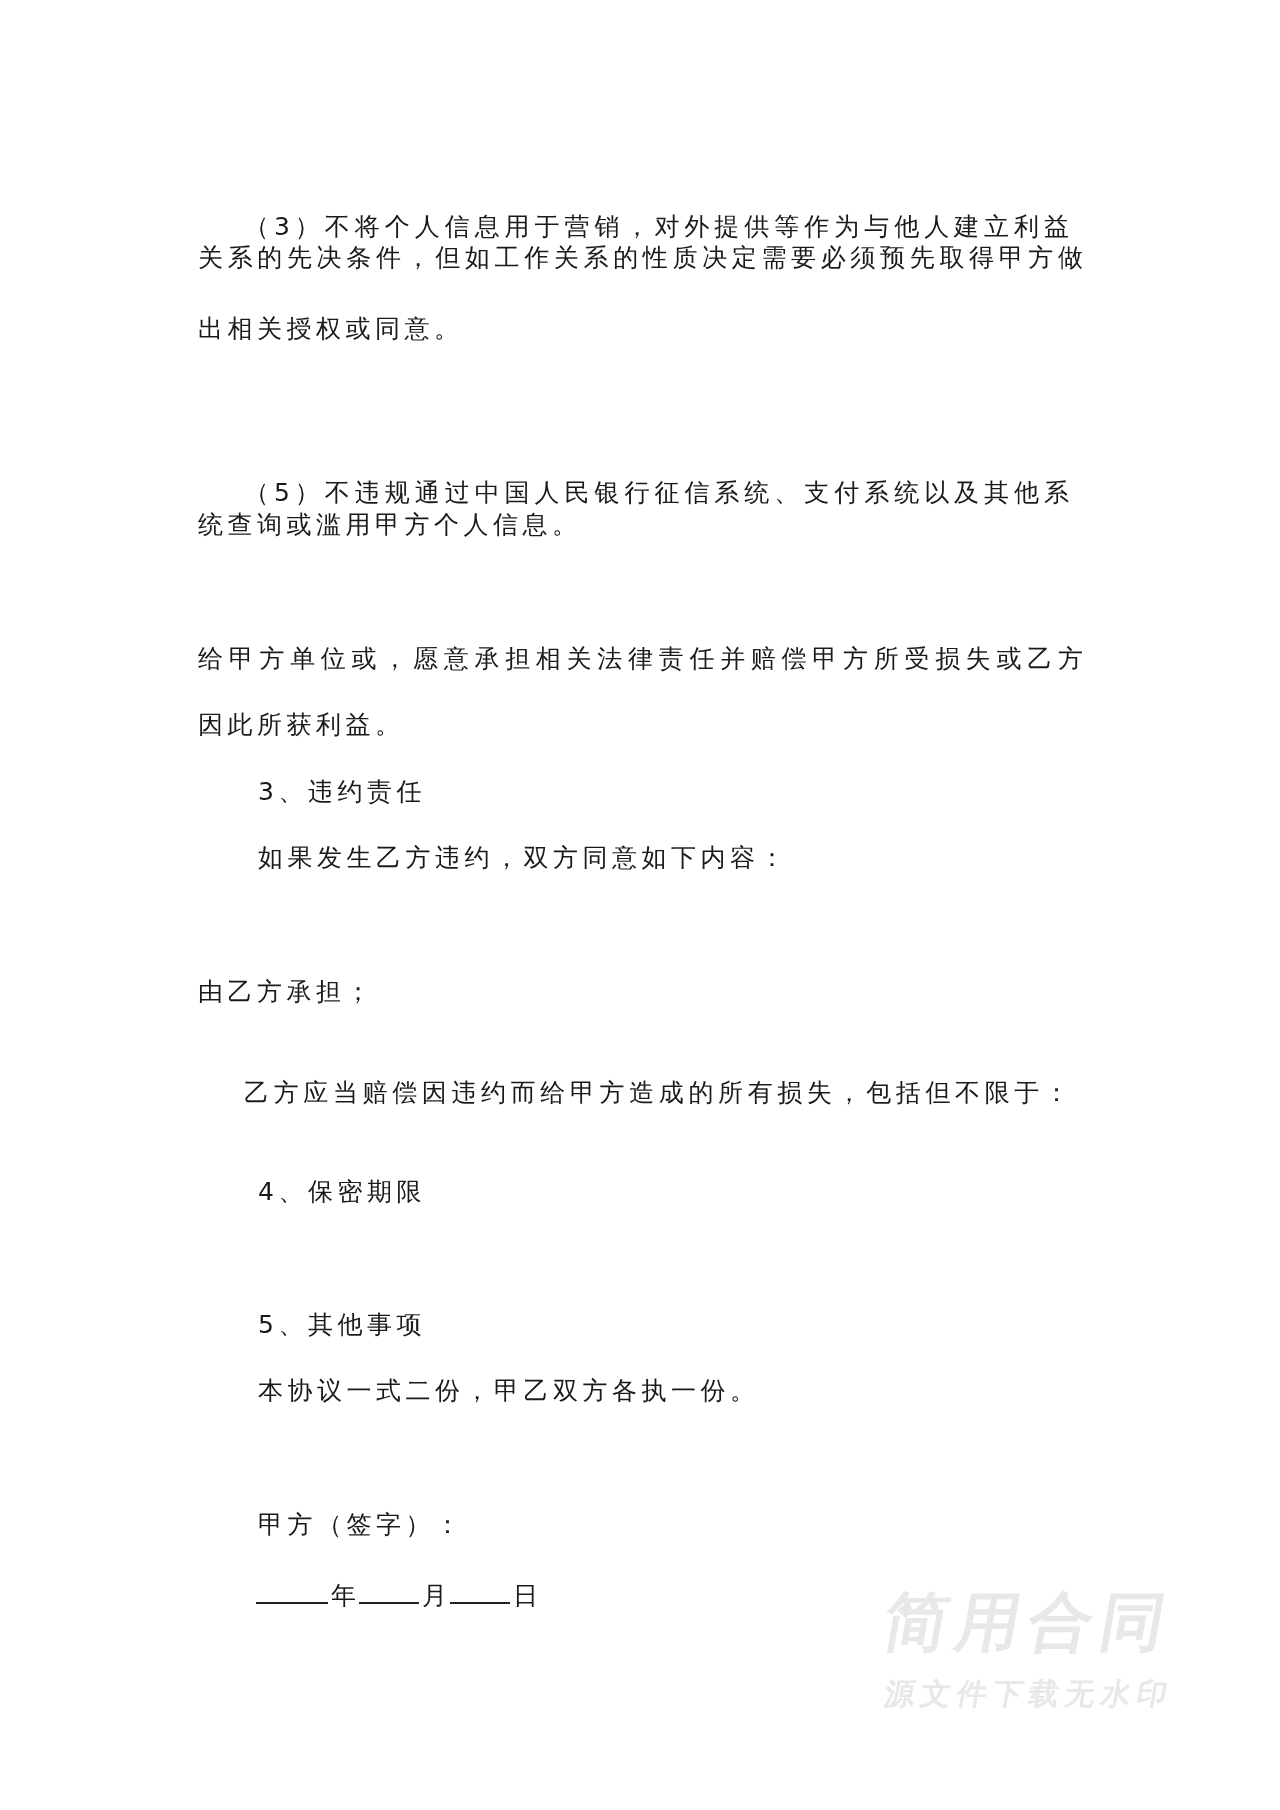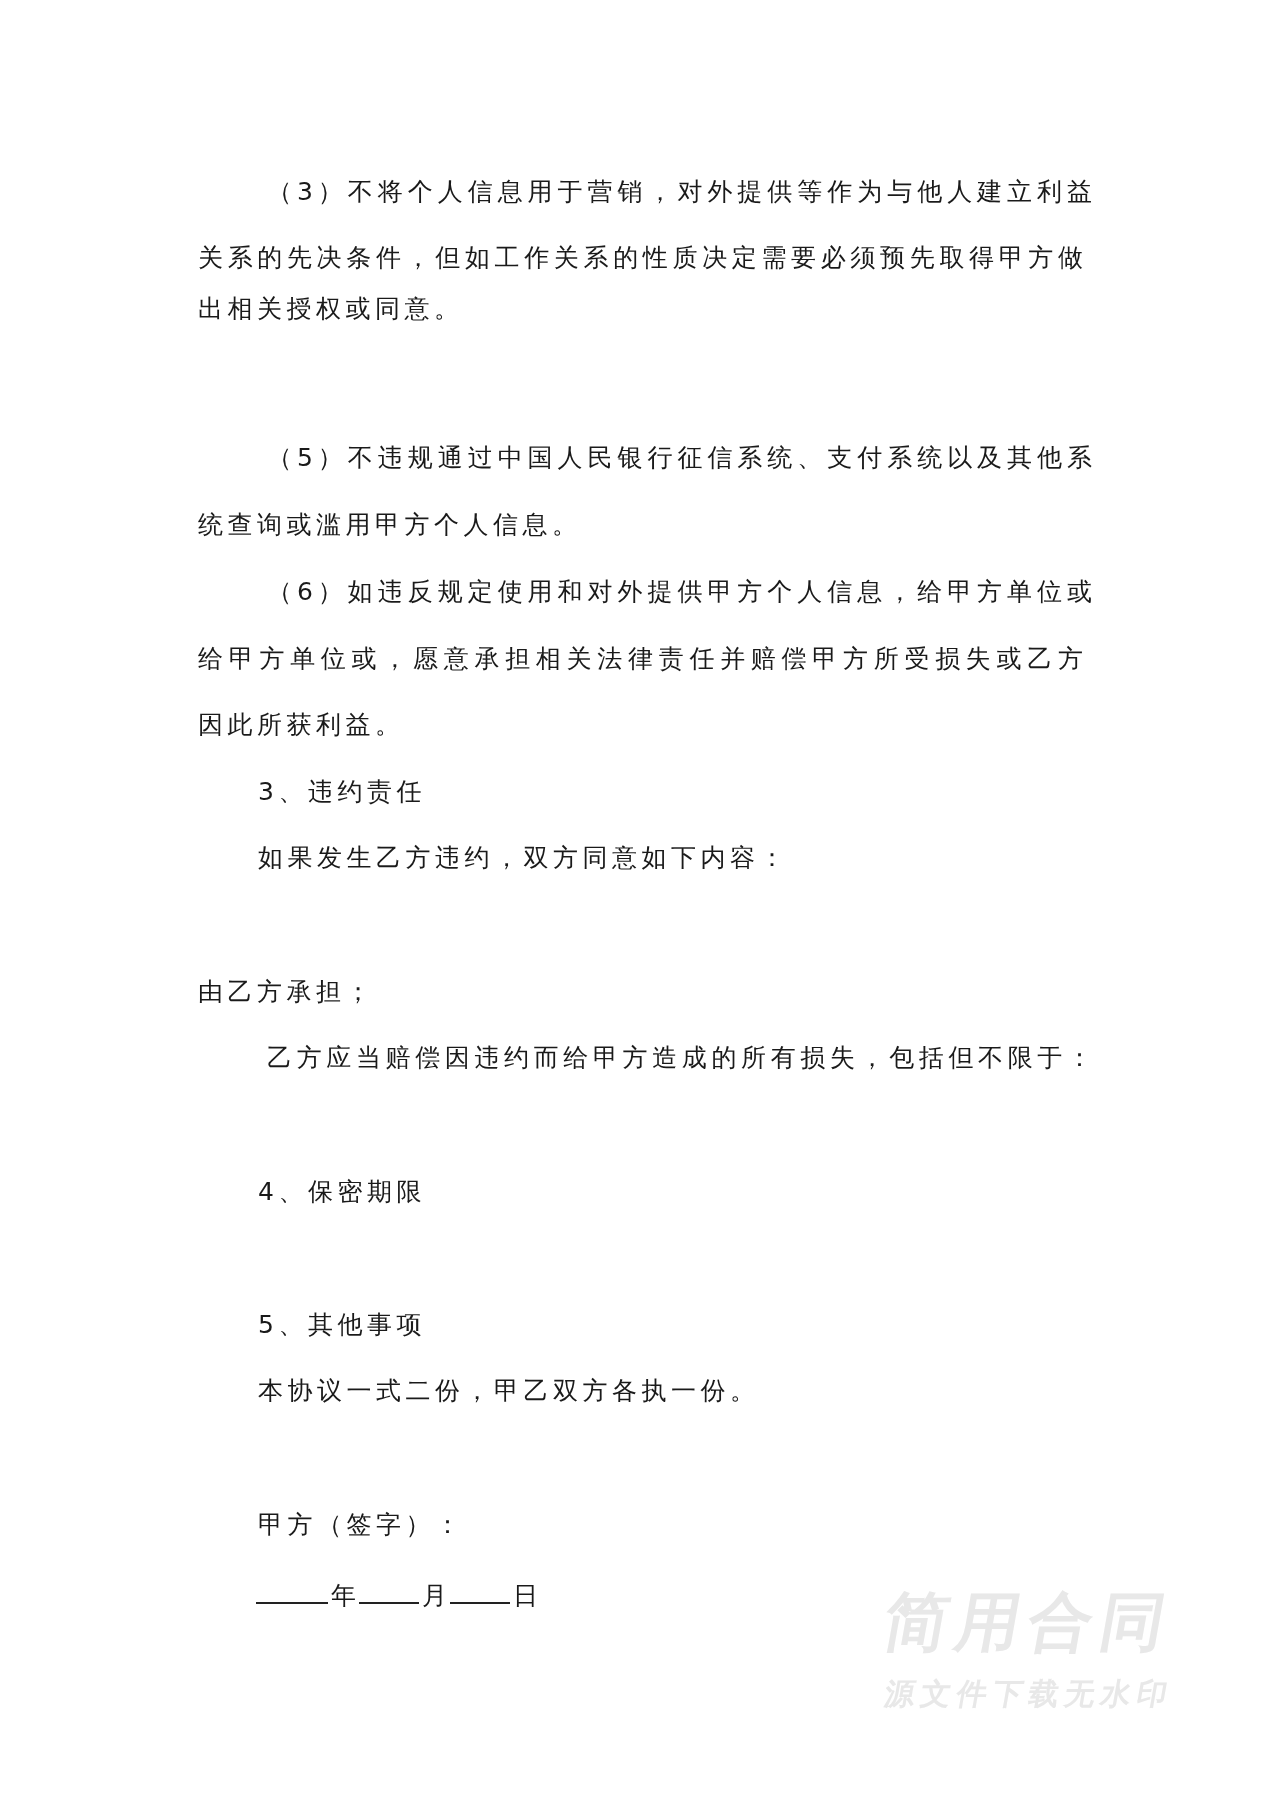--- a/index.html
+++ b/index.html
@@ -3,45 +3,44 @@
 <meta charset="utf-8">
 <style>
   html, body { margin:0; padding:0; background:#ffffff; }
   body { width:1280px; height:1810px; position:relative; overflow:hidden;
          font-family: "DejaVu Sans", "Liberation Sans", sans-serif; color:#1a1a1a; }
   .page { position:absolute; left:0; top:0; width:1280px; height:1810px; background:#fff; }
   .line { position:absolute; height:34px; line-height:34px; font-size:25px;
           white-space:nowrap; letter-spacing:4.5px; }
   .line.full { left:198px; width:885px; text-align:justify; text-align-last:justify; letter-spacing:0; }
   .line.ind { left:258px; }
-  .line.ind.full { left:267px; width:825px; }
+  .line.ind.full { left:244px; width:825px;margin-top:35px; }
   .blank { display:inline-block; border-bottom:2px solid #222; height:26px; vertical-align:baseline; }
   .wm1 { position:absolute; left:885px; top:1588px; width:295px; height:68px;
          font-size:64px; line-height:68px; font-weight:bold; color:#e8e8e8;
          transform:skewX(-10deg); letter-spacing:8px; white-space:nowrap;
          font-family:"DejaVu Sans", sans-serif; }
   .wm2 { position:absolute; left:885px; top:1677px; width:295px; height:34px;
          font-size:30px; line-height:34px; font-weight:bold; color:#e8e8e8;
          transform:skewX(-10deg); letter-spacing:6px; white-space:nowrap;
          font-family:"DejaVu Sans", sans-serif; }
 </style>
 </head>
 <body>
 
 <div class="page">
 
   <div class="line ind full" style="top:175px">（3）不将个人信息用于营销，对外提供等作为与他人建立利益</div>
   <div class="line full" style="top:241px">关系的先决条件，但如工作关系的性质决定需要必须预先取得甲方做</div>
-  <div class="line" style="top:292px; left:198px">出相关授权或同意。</div>
+  <div class="line" style="top:312px; left:198px">出相关授权或同意。</div>
 
 
   <div class="line ind full" style="top:441px">（5）不违规通过中国人民银行征信系统、支付系统以及其他系</div>
   <div class="line" style="top:508px; left:198px">统查询或滥用甲方个人信息。</div>
 
-  <div class="line ind full" style="top:575px">（6）如违反规定使用和对外提供甲方个人信息，给甲方单位或</div>
   <div class="line full" style="top:642px">给甲方单位或，愿意承担相关法律责任并赔偿甲方所受损失或乙方</div>
   <div class="line" style="top:708px; left:198px">因此所获利益。</div>
 
   <div class="line ind" style="top:775px">3、违约责任</div>
   <div class="line ind" style="top:841px">如果发生乙方违约，双方同意如下内容：</div>
   <div class="line" style="top:975px; left:198px">由乙方承担；</div>
   <div class="line ind full" style="top:1041px">乙方应当赔偿因违约而给甲方造成的所有损失，包括但不限于：</div>
 
   <div class="line ind" style="top:1175px">4、保密期限</div>
 

